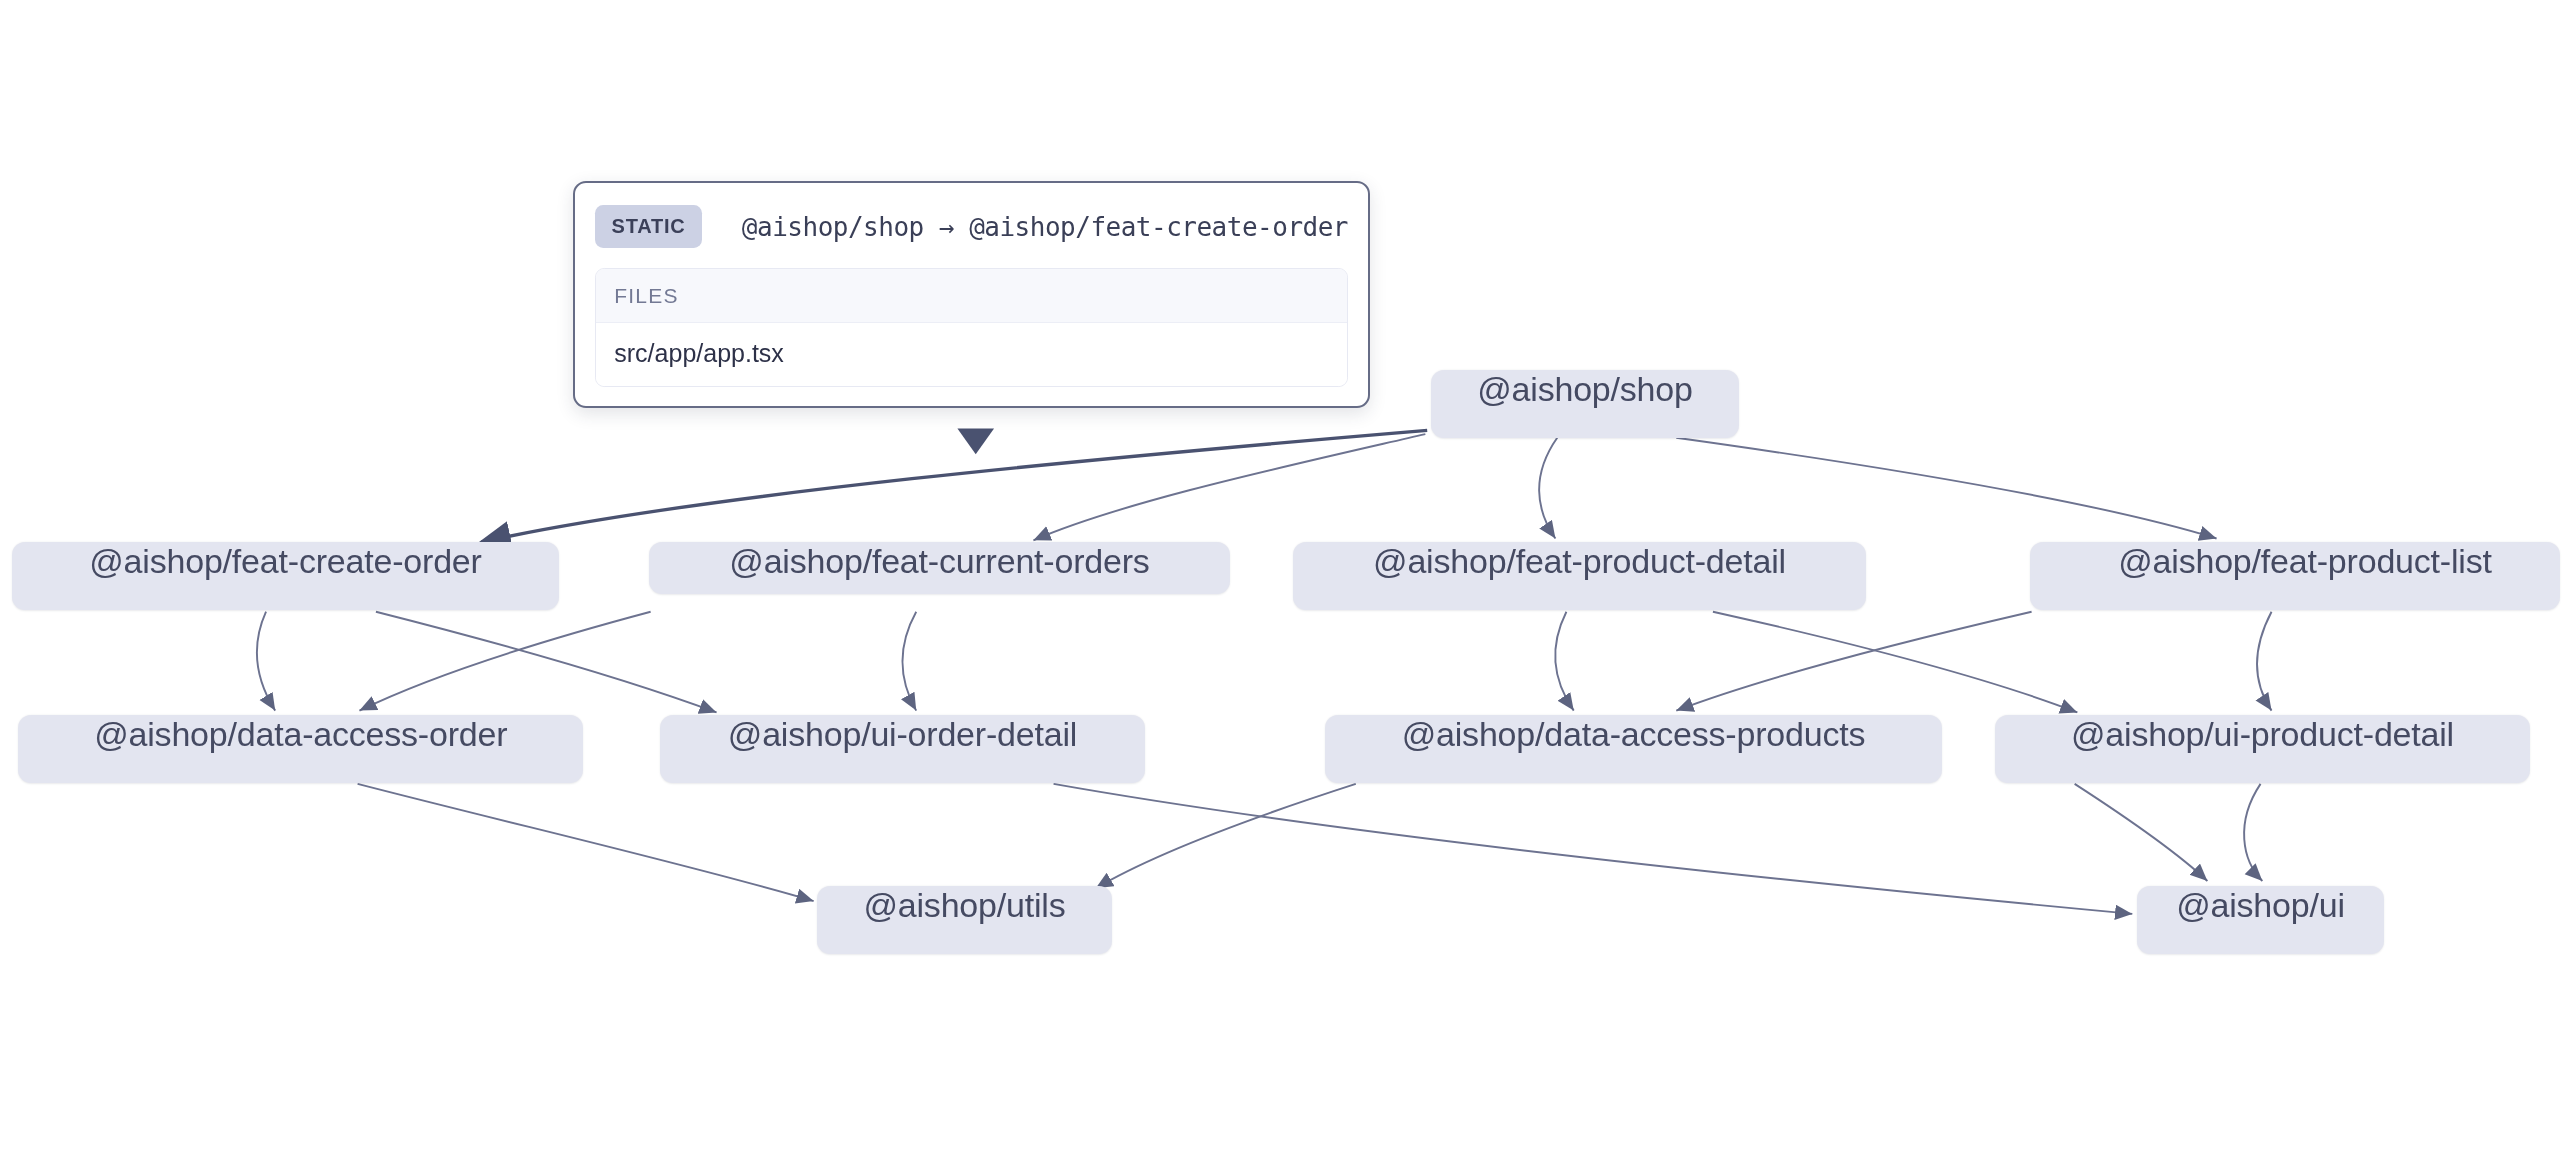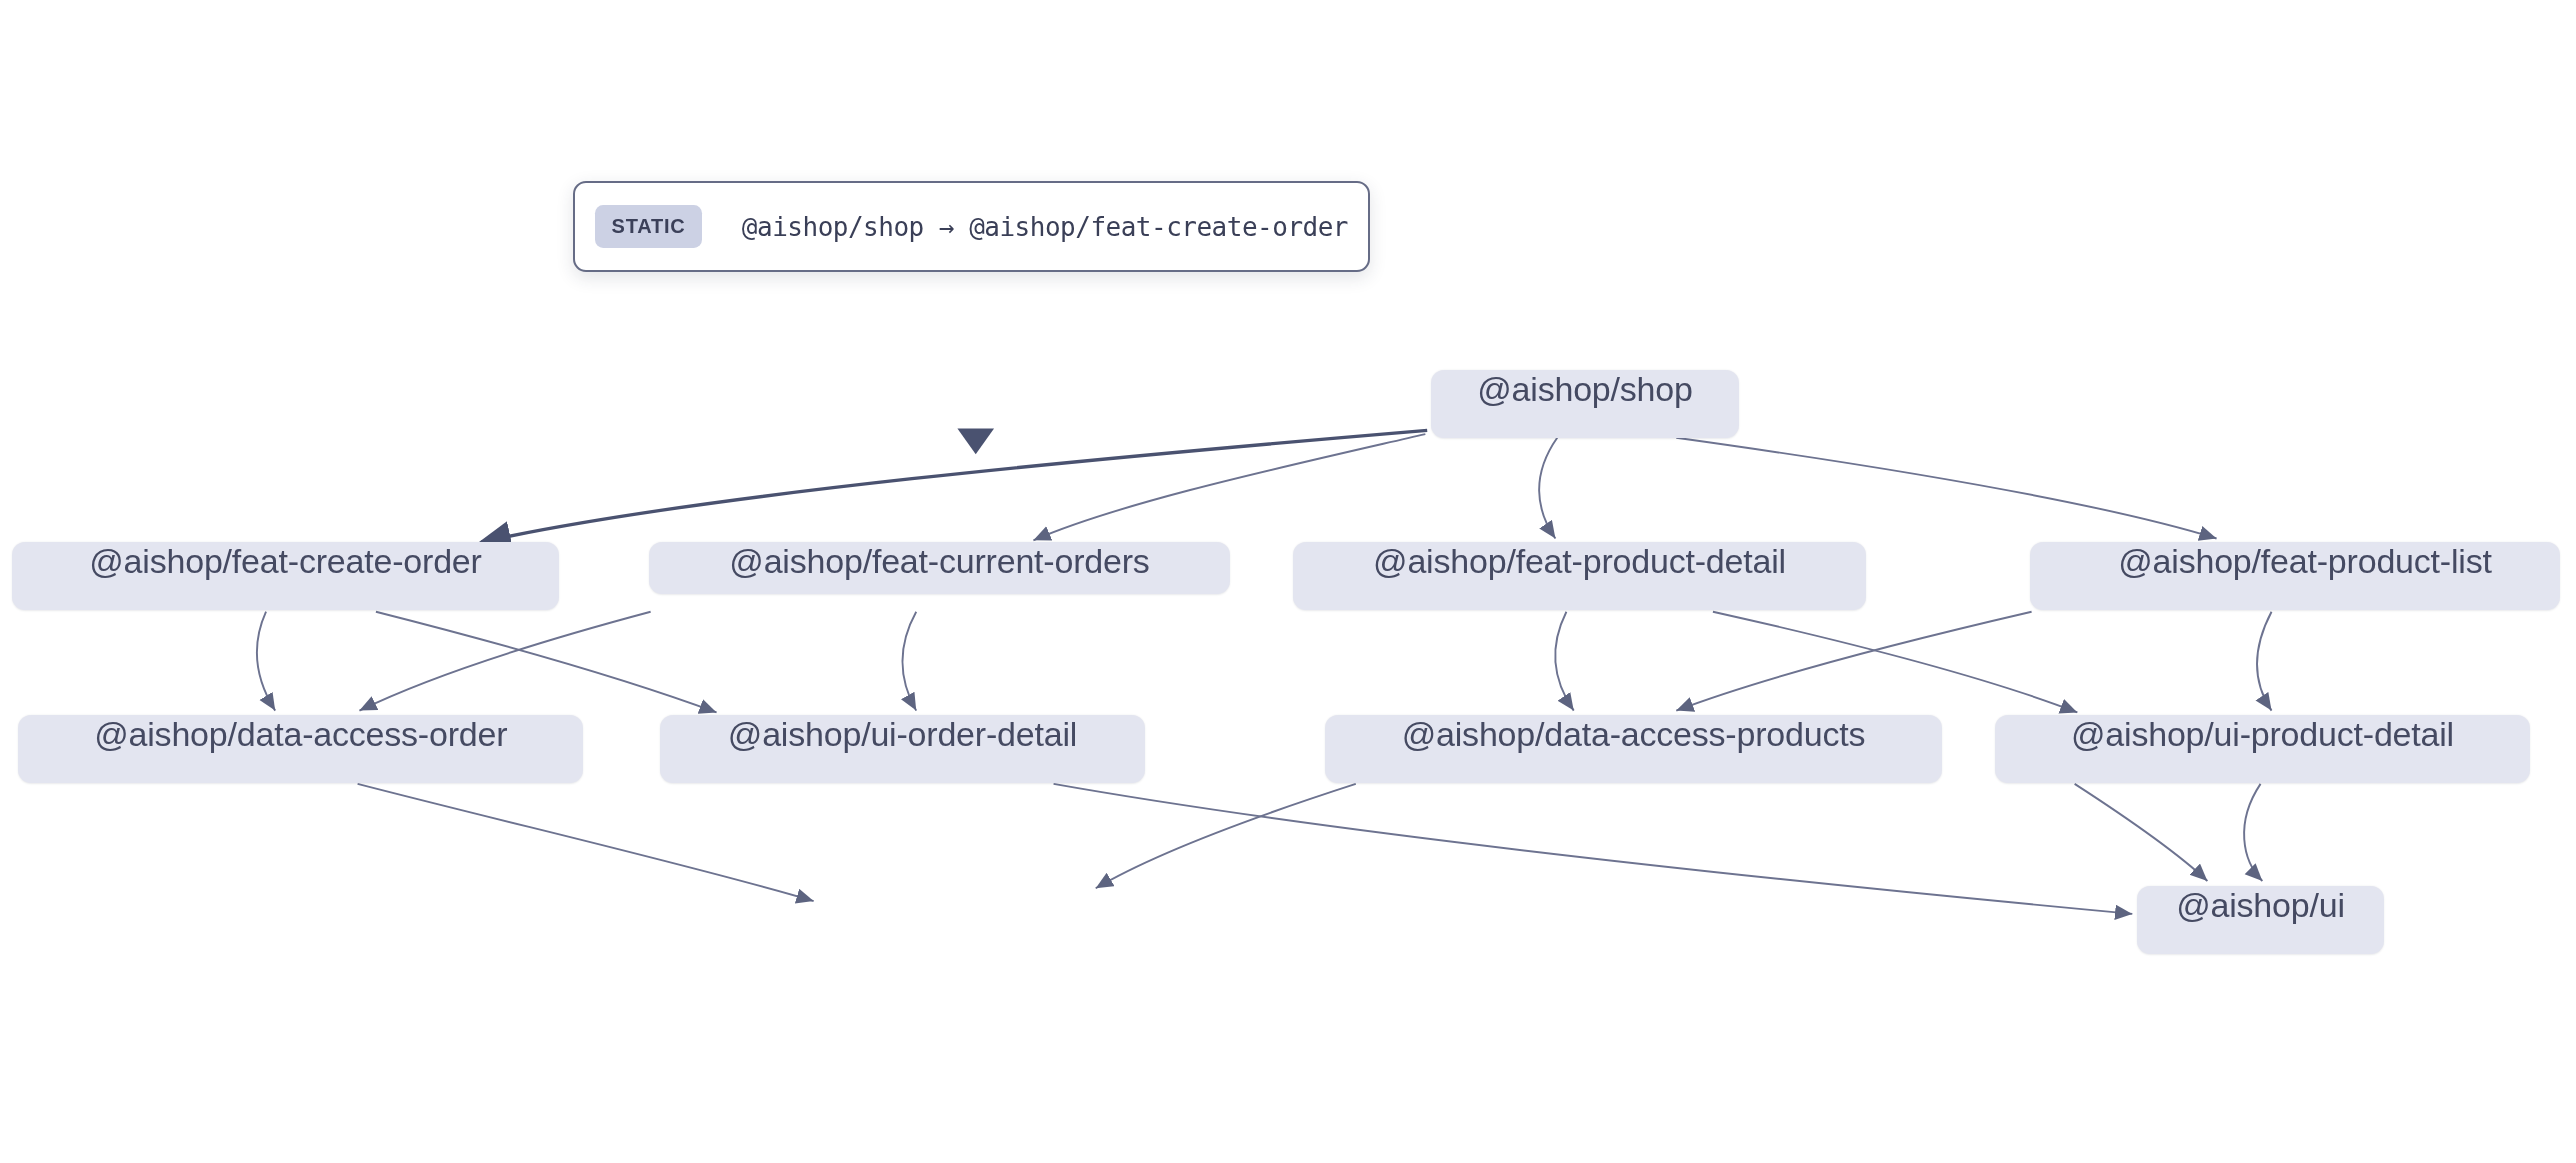--- a/index.html
+++ b/index.html
@@ -146,26 +146,33 @@
   </div>
 
   <div class="node" style="left:1325px;top:715px;width:617px;height:68px;">
     <span>@aishop/data-access-products</span>
   </div>
 
   <div class="node" style="left:1995px;top:715px;width:535px;height:68px;">
     <span>@aishop/ui-product-detail</span>
   </div>
 
+  <div class="node" style="left:817px;top:886px;width:295px;height:68px;">
+    <span>@aishop/utils</span>
+  </div>
 
   <div class="node" style="left:2137px;top:886px;width:247px;height:68px;">
     <span>@aishop/ui</span>
   </div>
 
   <div id="tooltip-card">
     <div id="tooltip-header">
       <span id="static-badge">STATIC</span>
       <span id="tooltip-title">@aishop/shop → @aishop/feat-create-order</span>
     </div>
+    <div id="files-panel">
+      <div id="files-header">FILES</div>
+      <div class="file-row">src/app/app.tsx</div>
+    </div>
   </div>
 
 </div>
 
 
 </body></html>

